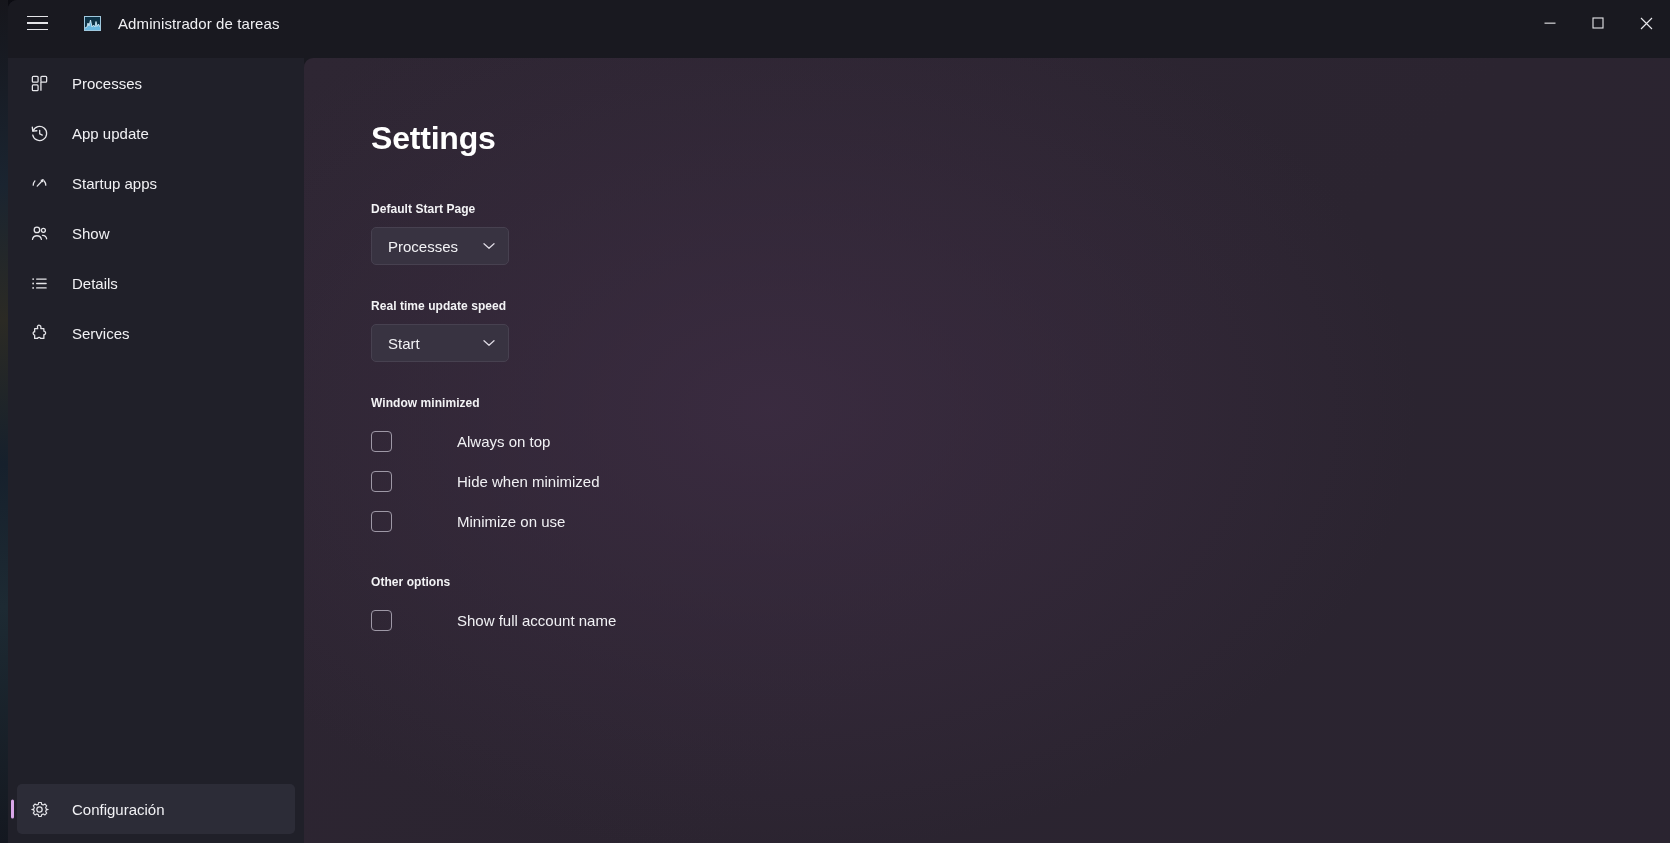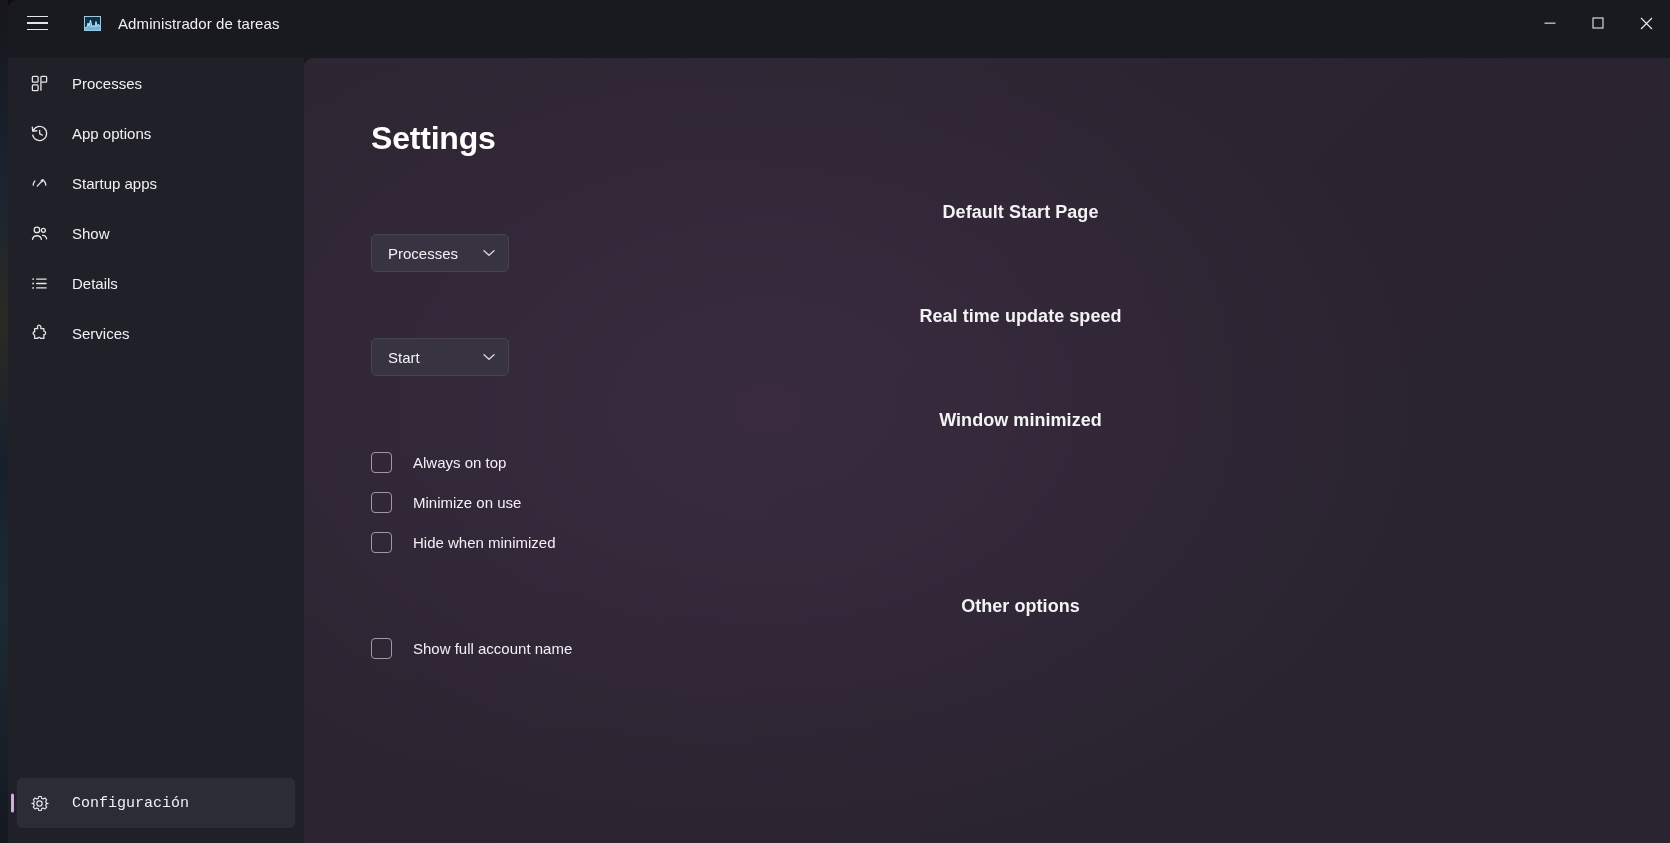--- a/index.html
+++ b/index.html
@@ -67,21 +67,21 @@
     cursor:pointer; position:relative;
   }
   .nav-item .nav-ico {
     width:22px; height:22px; flex:0 0 22px;
     display:flex; align-items:center; justify-content:center;
     color:#e6e6ea;
   }
   .nav-item .nav-label {
     margin-left:22px; font-size:15px; color:#f1f1f4; white-space:nowrap;
   }
-  #nav-bottom { margin-top:auto; padding-bottom:15px;font-family:Liberation Mono, monospace; }
+  #nav-bottom { margin-top:auto; padding-bottom:9px; }
   .nav-item.selected { background:#2c2c37; }
   .nav-item.selected::before {
     content:""; position:absolute; left:-6px; top:50%; transform:translateY(-50%);
     width:3px; height:19px; border-radius:2px; background:#d9a6e8;
   }
 
   
   #content {
     position:absolute; left:296px; top:58px; width:1366px; height:837px;
     background:#2d2532;
@@ -92,37 +92,37 @@
     overflow:hidden;
   }
   #content-inner { padding:62px 0 0 67px; }
 
   #page-title {
     font-size:32px; font-weight:bold; color:#ffffff;
     letter-spacing:-.2px; margin-bottom:45px;
   }
 
   .section-label {
-    font-size:18px; font-weight:bold; color:#f3f3f5;
-    margin-bottom:11px; letter-spacing:.05px;text-align:center;
+    font-size:12px; font-weight:bold; color:#f3f3f5;
+    margin-bottom:11px; letter-spacing:.05px;
   }
   .group { margin-bottom:34px; }
 
   .dropdown {
     display:inline-flex; align-items:center; justify-content:space-between;
     height:38px; min-width:138px; padding:0 13px 0 16px;
     background:#383341; border:1px solid #474150; border-radius:5px;
     cursor:pointer;
   }
   .dropdown .dd-value { font-size:15px; color:#f2f2f5; }
   .dropdown .dd-chev { margin-left:20px; display:flex; align-items:center; color:#ddd9e2; }
 
   .check-row {
     display:flex; align-items:center; height:40px; cursor:pointer;
-    width:max-content; padding-right:10px;
+    width:max-content; padding-right:10px;gap:44px;
   }
   .check-box {
     width:21px; height:21px; flex:0 0 21px;
     border:1.4px solid #9e98a6; border-radius:4px; background:transparent;
   }
   .check-label { margin-left:21px; font-size:15px; color:#f1f1f4; white-space:nowrap; }
 </style>
 </head>
 <body>
 
@@ -185,21 +185,21 @@
 
 
       <div class="nav-item">
         <span class="nav-ico">
           <svg width="19" height="19" viewBox="0 0 20 20" fill="none" stroke="currentColor" stroke-width="1.35">
             <path d="M3.2 7.3 A7.4 7.4 0 1 1 2.9 11.6" stroke-linecap="round"></path>
             <path d="M2.4 3.3 L2.9 7.6 L7.2 7.1" stroke-linecap="round" stroke-linejoin="round"></path>
             <path d="M10.2 6.6 L10.2 10.3 L12.9 11.7" stroke-linecap="round"></path>
           </svg>
         </span>
-        <span class="nav-label">App options</span>
+        <span class="nav-label">App update</span>
       </div>
 
       <div class="nav-item">
         <span class="nav-ico">
           <svg width="19" height="19" viewBox="0 0 20 20" fill="none" stroke="currentColor" stroke-width="1.35" stroke-linecap="round">
             <path d="M3.4 11.8 A7.1 7.1 0 0 1 5.2 7.3"></path>
             <path d="M14.9 7.4 A7.1 7.1 0 0 1 16.6 11.8"></path>
             <path d="M13.6 6.3 L7.6 12.7"></path>
             <path d="M13.6 6.3 L12.2 6.6 L13.3 7.7 Z" fill="currentColor"></path>
           </svg>
@@ -288,26 +288,26 @@
       <div class="group">
         <div class="section-label">Window minimized</div>
 
         <div class="check-row">
           <span class="check-box"></span>
           <span class="check-label">Always on top</span>
         </div>
 
         <div class="check-row">
           <span class="check-box"></span>
-          <span class="check-label">Minimize on use</span>
+          <span class="check-label">Hide when minimized</span>
         </div>
 
         <div class="check-row">
           <span class="check-box"></span>
-          <span class="check-label">Hide when minimized</span>
+          <span class="check-label">Minimize on use</span>
         </div>
       </div>
 
       <div class="group">
         <div class="section-label">Other options</div>
 
         <div class="check-row">
           <span class="check-box"></span>
           <span class="check-label">Show full account name</span>
         </div>

